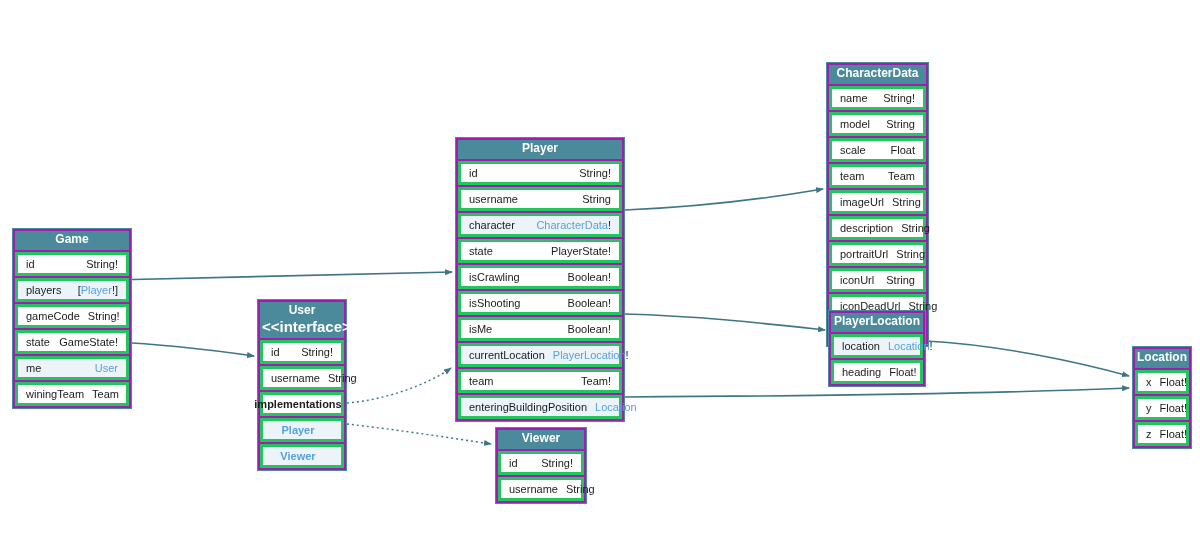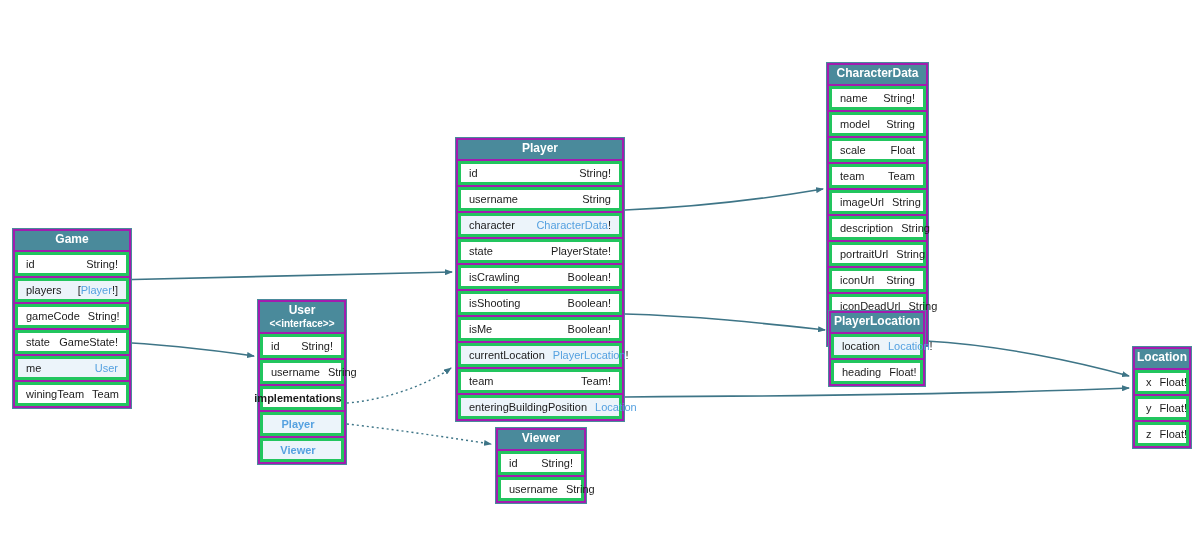--- a/index.html
+++ b/index.html
@@ -4,21 +4,21 @@
 <style>
   html,body{margin:0;padding:0;background:#ffffff;}
   body{width:1200px;height:547px;position:relative;overflow:hidden;
        font-family:"Liberation Sans","DejaVu Sans",sans-serif;}
   #canvas{position:absolute;inset:0;width:1200px;height:547px;}
   svg.arrows{position:absolute;left:0;top:0;z-index:1;}
   .table{position:absolute;z-index:2;background:#a21caf;border:1px solid #4a8a9b;
          padding:2px;box-sizing:border-box;font-size:11px;color:#1b1b1b;}
   .thead{background:#4a8a9b;color:#fff;font-weight:bold;text-align:center;
          font-size:12px;padding:2px 2px 3px;line-height:1.15;}
-  .thead .sub{display:block;font-size:10px;font-weight:bold;}
+  .thead .sub{display:block;font-size:15px;font-weight:bold;}
   .row{display:flex;justify-content:space-between;align-items:center;
        border:3px solid #22c55e;background:#fff;margin-top:2px;
        padding:2px 8px;height:14px;line-height:14px;white-space:nowrap;}
   .row.linkrow{background:#ecf4fa;}
   .fname{margin-right:8px;}
   .ftype{text-align:left;}
   .link{color:#55a1e0;}
   .rowcenter{justify-content:center;font-weight:bold;}
 </style>
 </head>

